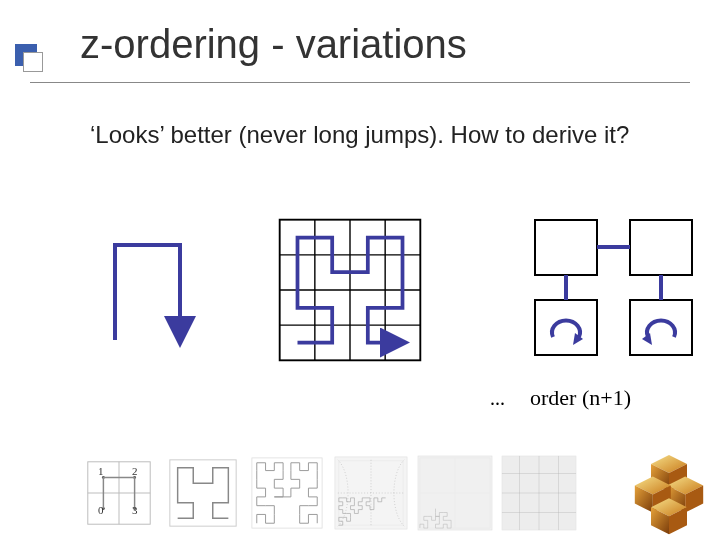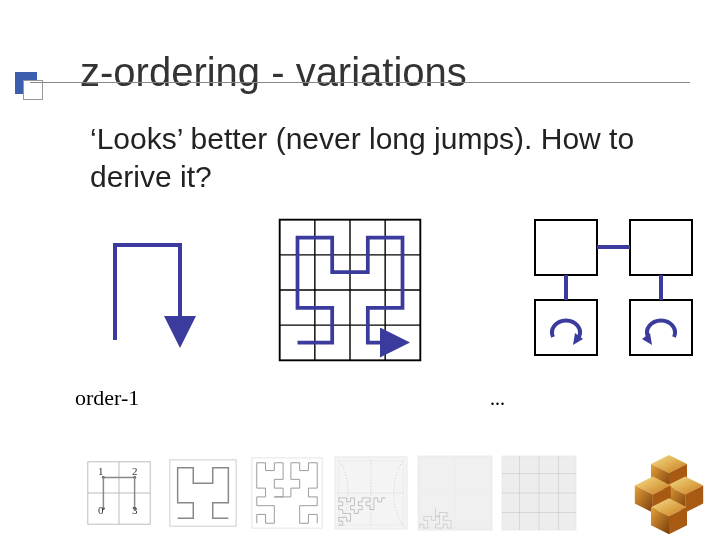--- a/index.html
+++ b/index.html
@@ -11,21 +11,21 @@
     position: relative;
     overflow: hidden;
   }
   .slide {
     width: 720px;
     height: 540px;
     position: relative;
   }
   .title-bar {
     position: absolute;
-    top: 32px;
+    top: 4px;
     left: 0;
     width: 100%;
     height: 70px;
     display: flex;
     align-items: center;
     padding-left: 24px;
   }
   .bullet-square {
     position: absolute;
     left: 15px;
@@ -60,21 +60,21 @@
     top: 82px;
     width: 660px;
     height: 1px;
     border-top: 1px solid #888;
   }
   .body-text {
     position: absolute;
     left: 90px;
     top: 120px;
     width: 580px;
-    font-size: 30px;
+    font-size: 24px;
     color: #222;
     line-height: 1.25;
     font-family: Verdana, Arial, sans-serif;
   }
   .figures {
     position: absolute;
     top: 215px;
     left: 75px;
     width: 600px;
     height: 170px;
@@ -152,21 +152,20 @@
     <div class="fig fig1">
       <svg width="120" height="140" viewBox="0 0 120 140">
         <defs>
           <marker id="arr1" markerWidth="8" markerHeight="8" refX="6" refY="4" orient="auto">
             <path d="M0,0 L8,4 L0,8 Z" fill="#3b3b9e"></path>
           </marker>
         </defs>
         <path d="M30,125 L30,30 L95,30 L95,125" fill="none" stroke="#3b3b9e" stroke-width="4" marker-end="url(#arr1)"></path>
       </svg>
     </div>
-    <div class="fig-label" style="left:0px;">order-1</div>
 
     <div class="fig fig2">
       <svg width="150" height="150" viewBox="0 0 160 160">
         <defs>
           <marker id="arr2" markerWidth="8" markerHeight="8" refX="6" refY="4" orient="auto">
             <path d="M0,0 L8,4 L0,8 Z" fill="#3b3b9e"></path>
           </marker>
         </defs>
 
         <rect x="5" y="5" width="150" height="150" fill="none" stroke="#000" stroke-width="2"></rect>
@@ -200,20 +199,21 @@
         <line x1="41" y1="60" x2="41" y2="85" stroke="#3b3b9e" stroke-width="4"></line>
         <line x1="136" y1="60" x2="136" y2="85" stroke="#3b3b9e" stroke-width="4"></line>
         <line x1="72" y1="32" x2="105" y2="32" stroke="#3b3b9e" stroke-width="4"></line>
 
         <path d="M28,122 a14,12 0 1 1 26,0" fill="none" stroke="#3b3b9e" stroke-width="4"></path>
         <path d="M50,118 L58,124 L48,130 Z" fill="#3b3b9e"></path>
         <path d="M123,122 a14,12 0 1 1 26,0" fill="none" stroke="#3b3b9e" stroke-width="4"></path>
         <path d="M127,130 L117,124 L125,118 Z" fill="#3b3b9e"></path>
       </svg>
     </div>
+    <div class="fig-label" style="left:455px;">order (n+1)</div>
 
   </div>
 
   <div class="mini-row">
     <div class="mini first-mini">
       <svg viewBox="0 0 80 80">
         <rect x="8" y="8" width="64" height="64" fill="none" stroke="#bbb" stroke-width="1"></rect>
         <line x1="8" y1="40" x2="72" y2="40" stroke="#bbb" stroke-width="1"></line>
         <line x1="40" y1="8" x2="40" y2="72" stroke="#bbb" stroke-width="1"></line>
         <circle cx="24" cy="24" r="1.5" fill="#555"></circle>

